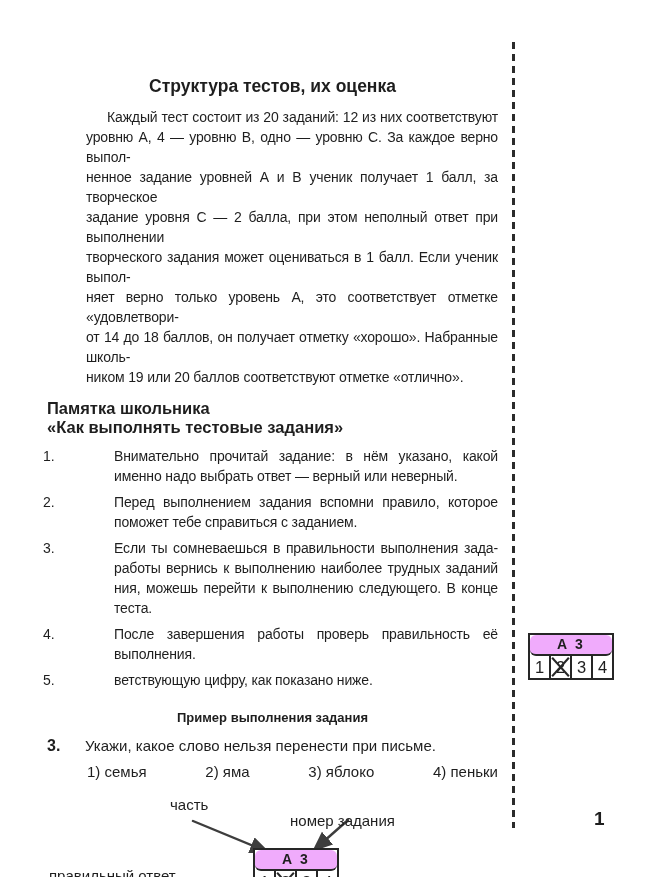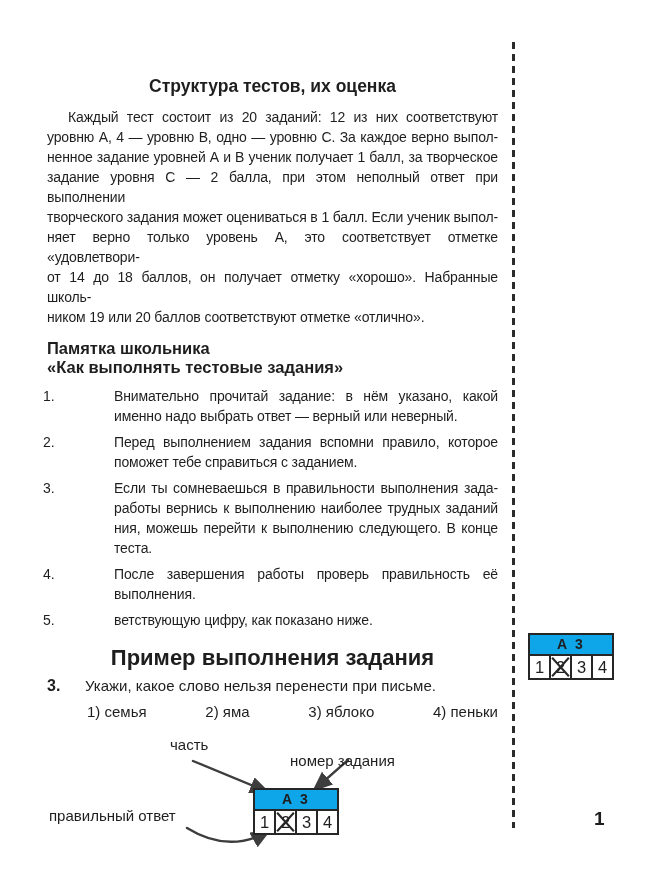--- a/index.html
+++ b/index.html
@@ -11,51 +11,51 @@
     position:relative;
     overflow:hidden;
   }
   .text-col {
     position:absolute; left:47px; top:0; width:451px;
   }
   .h1 {
     margin:76px 0 0 0;
     text-align:center; font-weight:bold; font-size:17.5px; line-height:20px;
   }
-  .para { margin-top:11px; font-size:14px; line-height:20px; letter-spacing:-0.15px; }
+  .para { margin-top:11px; font-size:14px; line-height:20px; letter-spacing:-0.15px;margin-left:39px; }
   .jline { text-align:justify; text-align-last:justify; }
   .jline.last { text-align:left; text-align-last:left; }
   .jline.indent { text-indent:21px; }
   .h2 {
     margin-top:12px; font-weight:bold;
     font-size:16.5px; line-height:19px;
   }
   .memo { margin-top:9px; margin-left:-4px; font-size:14px; line-height:20px; letter-spacing:-0.15px; }
   .memo-item { display:flex; margin-bottom:6px; }
   .memo-num { width:27px; flex:none; }
   .memo-text { flex:1;margin-left:44px; }
-  .h3 { margin-top:18px; text-align:center; font-weight:bold; font-size:22px; line-height:19px; }
+  .h3 { margin-top:18px; text-align:center; font-weight:bold; font-size:13px; line-height:19px; }
   .question { margin-top:9px; display:flex; font-size:15px; line-height:20px; }
   .qnum { font-weight:bold; width:38px; flex:none; font-size:16px; }
   .options {
     margin-top:6px; display:flex; justify-content:space-between;
     padding-left:40px; font-size:15px; line-height:20px;gap:16px;
   }
   .diagram { position:relative; height:130px; margin-top:14px; font-size:15px; }
   .lbl-part   { position:absolute; left:123px; top:0; }
   .lbl-num    { position:absolute; left:243px; top:16px; }
   .lbl-correct{ position:absolute; left:2px;  top:71px; }
   .arrows { position:absolute; left:0; top:0; pointer-events:none; }
 
   
   .abox { display:inline-block; border:2px solid #262626; background:#fff; }
   .abox .hdr {
-    background:#0ea5e9; border-bottom:2px solid #262626;
+    background:#f0abfc; border-bottom:2px solid #262626;
     text-align:center; font-weight:bold; font-size:14px;
-    height:19px; line-height:19px; letter-spacing:2px;
+    height:19px; line-height:19px; letter-spacing:2px;border-radius:6px;
   }
   .abox .cells { display:flex; }
   .abox .cell {
     width:19px; height:22px; border-right:2px solid #262626;
     display:flex; align-items:center; justify-content:center;
     font-size:16.5px; position:relative;
   }
   .abox .cell:last-child { border-right:none; }
   .cell.crossed::before, .cell.crossed::after {
     content:""; position:absolute; left:-3px; right:-3px; top:50%;

